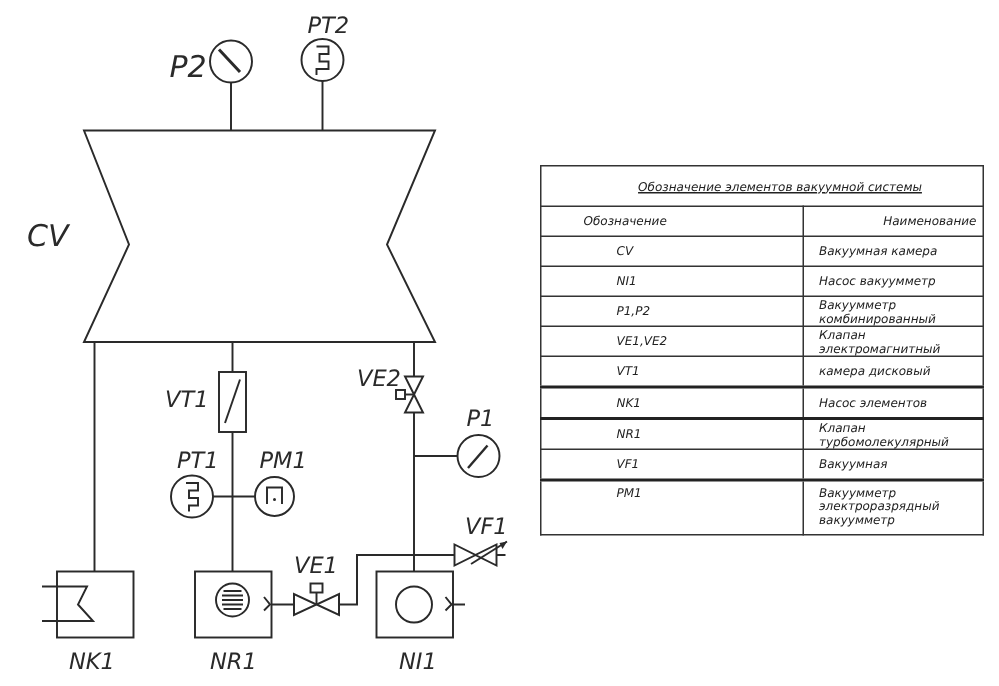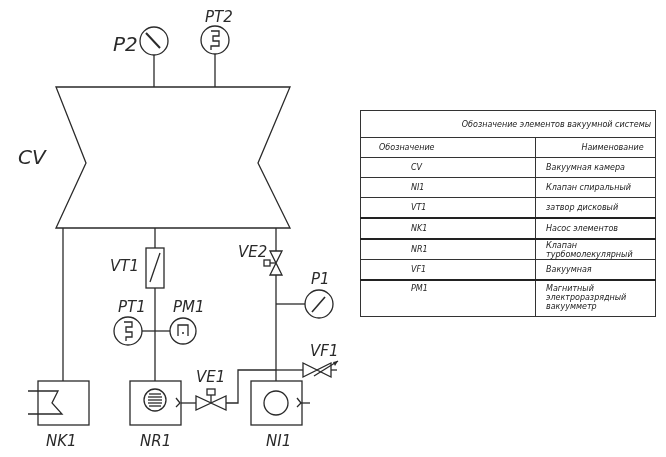--- a/index.html
+++ b/index.html
@@ -10,24 +10,24 @@
   .lbl { font-family: "DejaVu Sans", sans-serif; font-style: italic; fill: #2a2a2a; font-size: 15px; }
   .lbl-big { font-size: 20px; }
   table.legend {
     position: absolute; left: 360px; top: 110px; width: 296px;
     border-collapse: collapse; font-family: "DejaVu Sans", sans-serif; font-style: italic;
     font-size: 8px; color: #222;
   }
   table.legend td, table.legend th {
     border: 1.2px solid #333; padding: 0 4px; height: 19px; font-weight: normal; vertical-align: middle;
   }
-  table.legend th.title { height: 26px; text-align: right; padding-left: 28px; }
+  table.legend th.title { height: 26px; text-align: center; padding-left: 28px; text-decoration: underline; }
   table.legend td.code { width: 120px; padding-left: 50px; }
-  table.legend th.hcode { text-align: left; padding-left: 18px; width: 120px; }
-  table.legend th.hname { text-align: center; padding-left: 38px; }
+  table.legend th.hcode { text-align: left; padding-left: 28px; width: 120px; }
+  table.legend th.hname { text-align: right; padding-left: 38px; }
   table.legend td.name { padding-left: 10px; margin-top: 12px; }
   table.legend tr.tall td { height: 32px; vertical-align: top; padding-top: 3px; }
   table.legend tr.thick td { border-top: 2px solid #222; }
 </style>
 </head>
 <body>
 
 <svg width="666" height="457" viewBox="0 0 666 457">
 
   <path class="ln" d="M56,87 L290,87 L258,163 L290,228 L56,228 L86,163 Z"></path>
@@ -115,36 +115,44 @@
   <tr>
     <th class="hcode">Обозначение</th>
     <th class="hname">Наименование</th>
   </tr>
   <tr>
         <td class="code">CV</td>
         <td class="name">Вакуумная камера</td>
       </tr>
   <tr>
         <td class="code">NI1</td>
-        <td class="name">Клапан спиральный</td>
+        <td class="name">Насос вакуумметр</td>
+      </tr>
+  <tr>
+        <td class="code">P1,P2</td>
+        <td class="name">Вакуумметр комбинированный</td>
+      </tr>
+  <tr>
+        <td class="code">VE1,VE2</td>
+        <td class="name">Клапан электромагнитный</td>
       </tr>
   <tr>
         <td class="code">VT1</td>
-        <td class="name">затвор дисковый</td>
+        <td class="name">камера дисковый</td>
       </tr>
   <tr class="thick">
         <td class="code">NK1</td>
         <td class="name">Насос элементов</td>
       </tr>
   <tr class="thick">
         <td class="code">NR1</td>
         <td class="name">Клапан турбомолекулярный</td>
       </tr>
   <tr>
         <td class="code">VF1</td>
         <td class="name">Вакуумная</td>
       </tr>
   <tr class="tall thick">
         <td class="code">PM1</td>
-        <td class="name">Магнитный электроразрядный вакуумметр</td>
+        <td class="name">Вакуумметр электроразрядный вакуумметр</td>
       </tr>
 </tbody>
   </table>
 
 </body></html>

